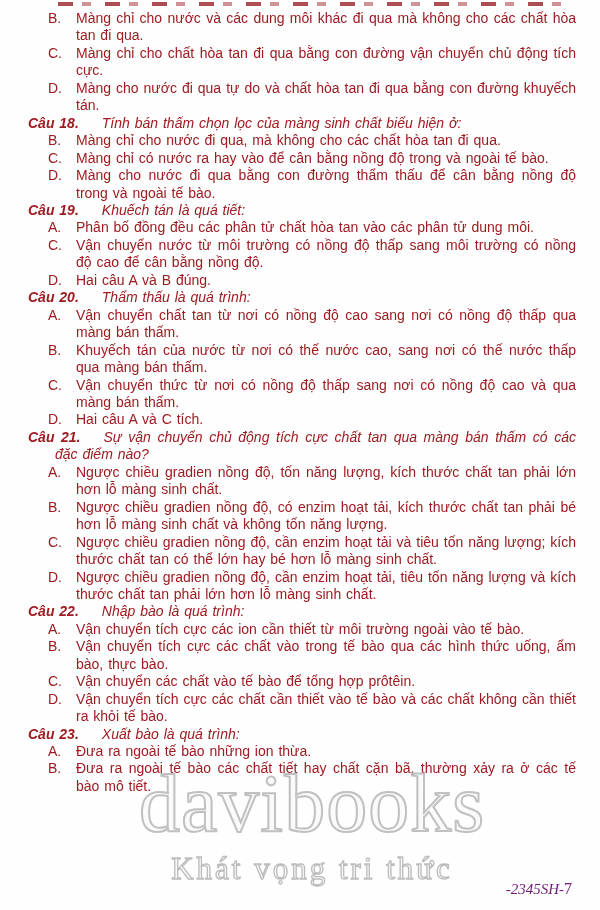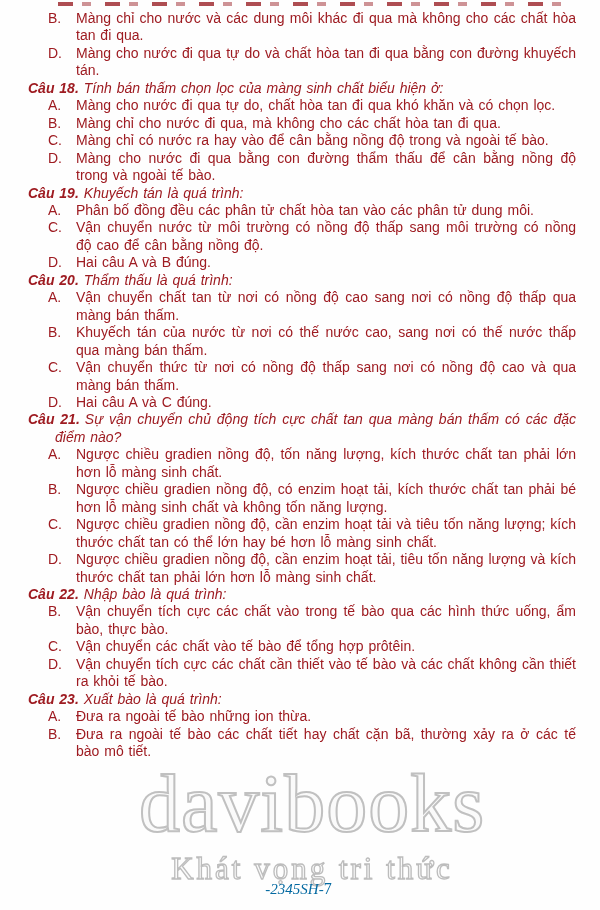--- a/index.html
+++ b/index.html
@@ -16,78 +16,79 @@
   }
   .content {
     padding:0 24px 0 28px;
     color:#9e1b21;
     font-size:14px; line-height:17.45px;
     word-spacing:1px;
   }
   .opt { padding-left:48px; text-indent:-28px; text-align:justify; }
   .letter { display:inline-block; width:28px; text-indent:0; }
   .qhead { padding-left:27px; text-indent:-27px; font-style:italic; text-align:justify; }
-  .qlabel { font-weight:bold; margin-right:5px; }
+  .qlabel { font-weight:bold; margin-right:23px; }
   .watermark {
     position:absolute; left:0; right:0; bottom:26px; text-align:center;
     font-family:"Liberation Serif", serif; pointer-events:none;padding-left:24px;
   }
   .wm1 {
     font-size:82px; line-height:70px; letter-spacing:1px;
     color:rgba(248,248,248,.78);
     -webkit-text-stroke:2px rgba(172,172,172,.75);
   }
   .wm2 {
     font-size:31px; line-height:30px; letter-spacing:3px; margin-top:15px;
     color:rgba(248,248,248,.78);
     -webkit-text-stroke:1.3px rgba(172,172,172,.8);
   }
   .footer {
     position:absolute; left:25px; right:28px; bottom:12px;
-    display:flex; justify-content:center; align-items:baseline;
-    color:#0369a1; font-family:"Liberation Serif", serif;
+    display:flex; justify-content:flex-end; align-items:baseline;
+    color:#701a75; font-family:"Liberation Serif", serif;
   }
   .footer-code { font-style:italic; font-size:15px; }
   .page-num { font-size:16px; }
 </style>
 </head>
 <body>
 
 <div class="page">
   <div class="topcut"></div>
 
   <div class="content">
 
     <div class="opt"><span class="letter">B.</span><span>Màng chỉ cho nước và các dung môi khác đi qua mà không cho các chất hòa tan đi qua.</span></div>
+    <div class="opt"><span class="letter">C.</span><span>Màng chỉ cho chất hòa tan đi qua bằng con đường vận chuyển chủ động tích cực.</span></div>
     <div class="opt"><span class="letter">D.</span><span>Màng cho nước đi qua tự do và chất hòa tan đi qua bằng con đường khuyếch tán.</span></div>
 
     <div class="qhead"><span class="qlabel">Câu 18.</span><span>Tính bán thấm chọn lọc của màng sinh chất biểu hiện ở:</span></div>
-    <div class="opt"><span class="letter">A.</span><span>Màng cho nước đi qua tự do, chất hòa tan đi qua khó khăn và có chọn lọc.</span></div>
     <div class="opt"><span class="letter">B.</span><span>Màng chỉ cho nước đi qua, mà không cho các chất hòa tan đi qua.</span></div>
     <div class="opt"><span class="letter">C.</span><span>Màng chỉ có nước ra hay vào để cân bằng nồng độ trong và ngoài tế bào.</span></div>
     <div class="opt"><span class="letter">D.</span><span>Màng cho nước đi qua bằng con đường thẩm thấu để cân bằng nồng độ trong và ngoài tế bào.</span></div>
 
-    <div class="qhead"><span class="qlabel">Câu 19.</span><span>Khuyếch tán là quá trình:</span></div>
+    <div class="qhead"><span class="qlabel">Câu 19.</span><span>Khuếch tán là quá tiết:</span></div>
     <div class="opt"><span class="letter">A.</span><span>Phân bố đồng đều các phân tử chất hòa tan vào các phân tử dung môi.</span></div>
     <div class="opt"><span class="letter">C.</span><span>Vận chuyển nước từ môi trường có nồng độ thấp sang môi trường có nồng độ cao để cân bằng nồng độ.</span></div>
     <div class="opt"><span class="letter">D.</span><span>Hai câu A và B đúng.</span></div>
 
     <div class="qhead"><span class="qlabel">Câu 20.</span><span>Thẩm thấu là quá trình:</span></div>
     <div class="opt"><span class="letter">A.</span><span>Vận chuyển chất tan từ nơi có nồng độ cao sang nơi có nồng độ thấp qua màng bán thấm.</span></div>
     <div class="opt"><span class="letter">B.</span><span>Khuyếch tán của nước từ nơi có thế nước cao, sang nơi có thế nước thấp qua màng bán thấm.</span></div>
     <div class="opt"><span class="letter">C.</span><span>Vận chuyển thức từ nơi có nồng độ thấp sang nơi có nồng độ cao và qua màng bán thấm.</span></div>
-    <div class="opt"><span class="letter">D.</span><span>Hai câu A và C đúng.</span></div>
+    <div class="opt"><span class="letter">D.</span><span>Hai câu A và C tích.</span></div>
 
     <div class="qhead"><span class="qlabel">Câu 21.</span><span>Sự vận chuyển chủ động tích cực chất tan qua màng bán thấm có các đặc điểm nào?</span></div>
     <div class="opt"><span class="letter">A.</span><span>Ngược chiều gradien nồng độ, tốn năng lượng, kích thước chất tan phải lớn hơn lỗ màng sinh chất.</span></div>
     <div class="opt"><span class="letter">B.</span><span>Ngược chiều gradien nồng độ, có enzim hoạt tải, kích thước chất tan phải bé hơn lỗ màng sinh chất và không tốn năng lượng.</span></div>
     <div class="opt"><span class="letter">C.</span><span>Ngược chiều gradien nồng độ, cần enzim hoạt tải và tiêu tốn năng lượng; kích thước chất tan có thể lớn hay bé hơn lỗ màng sinh chất.</span></div>
     <div class="opt"><span class="letter">D.</span><span>Ngược chiều gradien nồng độ, cần enzim hoạt tải, tiêu tốn năng lượng và kích thước chất tan phải lớn hơn lỗ màng sinh chất.</span></div>
 
     <div class="qhead"><span class="qlabel">Câu 22.</span><span>Nhập bào là quá trình:</span></div>
+    <div class="opt"><span class="letter">A.</span><span>Vận chuyển tích cực các ion cần thiết từ môi trường ngoài vào tế bào.</span></div>
     <div class="opt"><span class="letter">B.</span><span>Vận chuyển tích cực các chất vào trong tế bào qua các hình thức uống, ẩm bào, thực bào.</span></div>
     <div class="opt"><span class="letter">C.</span><span>Vận chuyển các chất vào tế bào để tổng hợp prôtêin.</span></div>
     <div class="opt"><span class="letter">D.</span><span>Vận chuyển tích cực các chất cần thiết vào tế bào và các chất không cần thiết ra khỏi tế bào.</span></div>
 
     <div class="qhead"><span class="qlabel">Câu 23.</span><span>Xuất bào là quá trình:</span></div>
     <div class="opt"><span class="letter">A.</span><span>Đưa ra ngoài tế bào những ion thừa.</span></div>
     <div class="opt"><span class="letter">B.</span><span>Đưa ra ngoài tế bào các chất tiết hay chất cặn bã, thường xảy ra ở các tế bào mô tiết.</span></div>
 
   </div>
 

